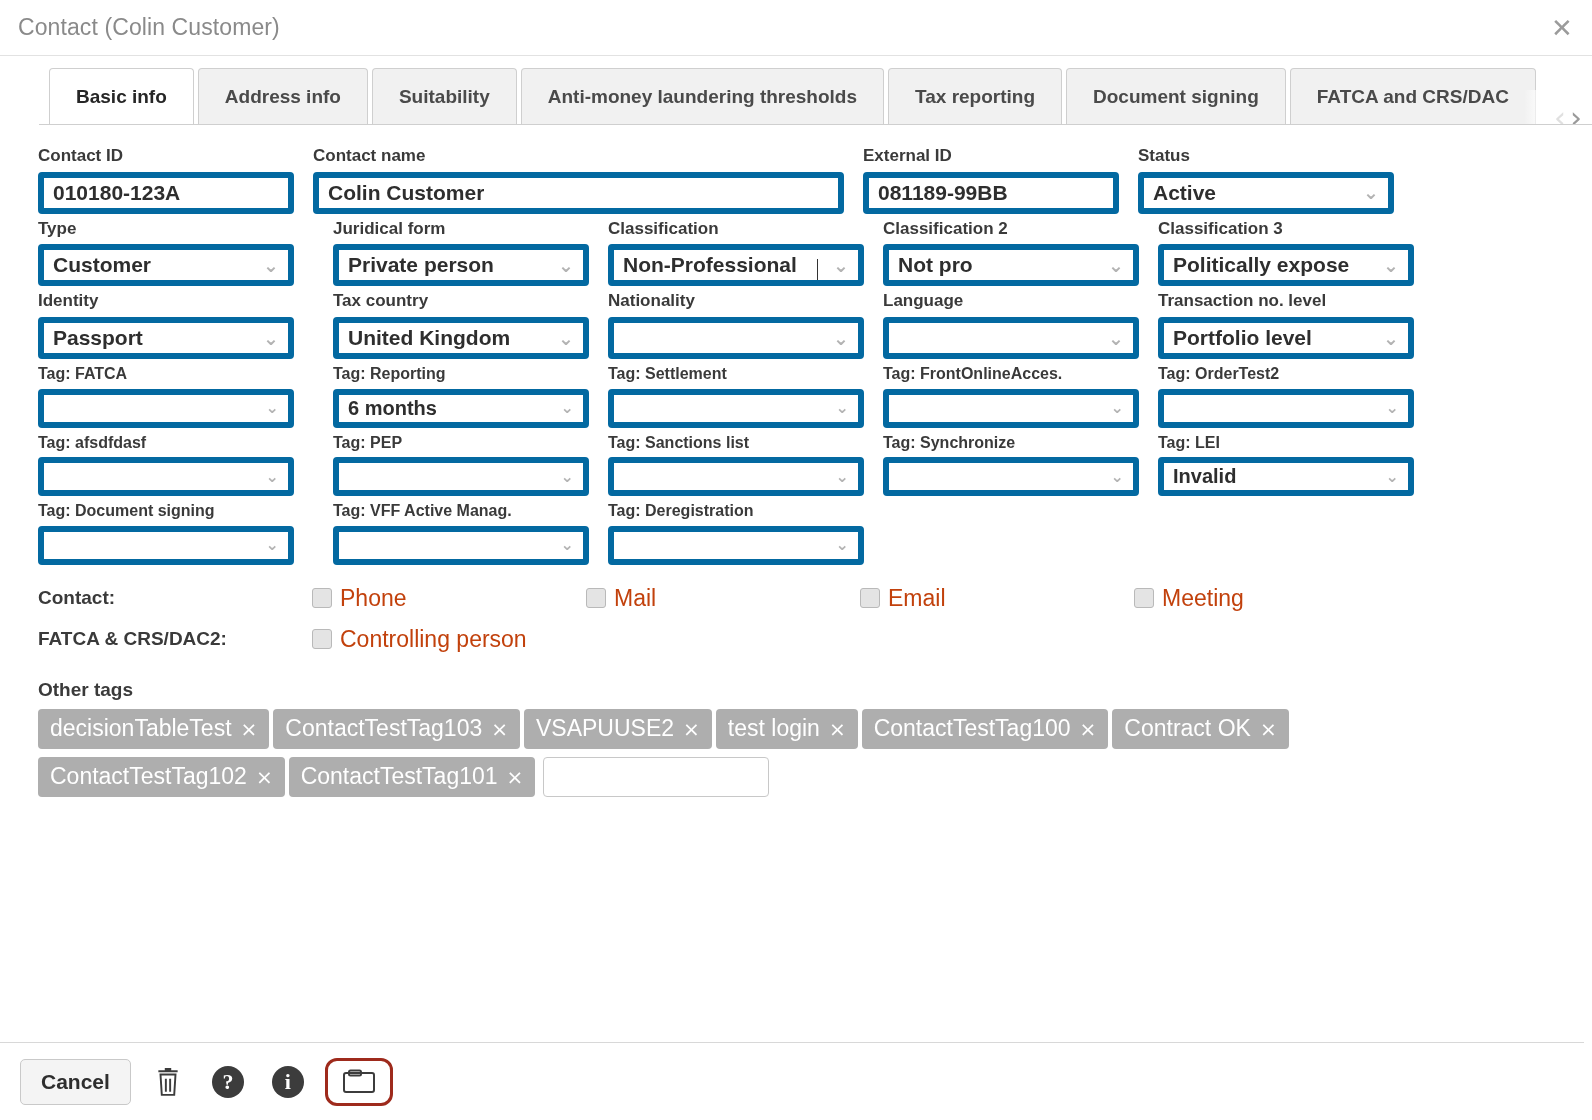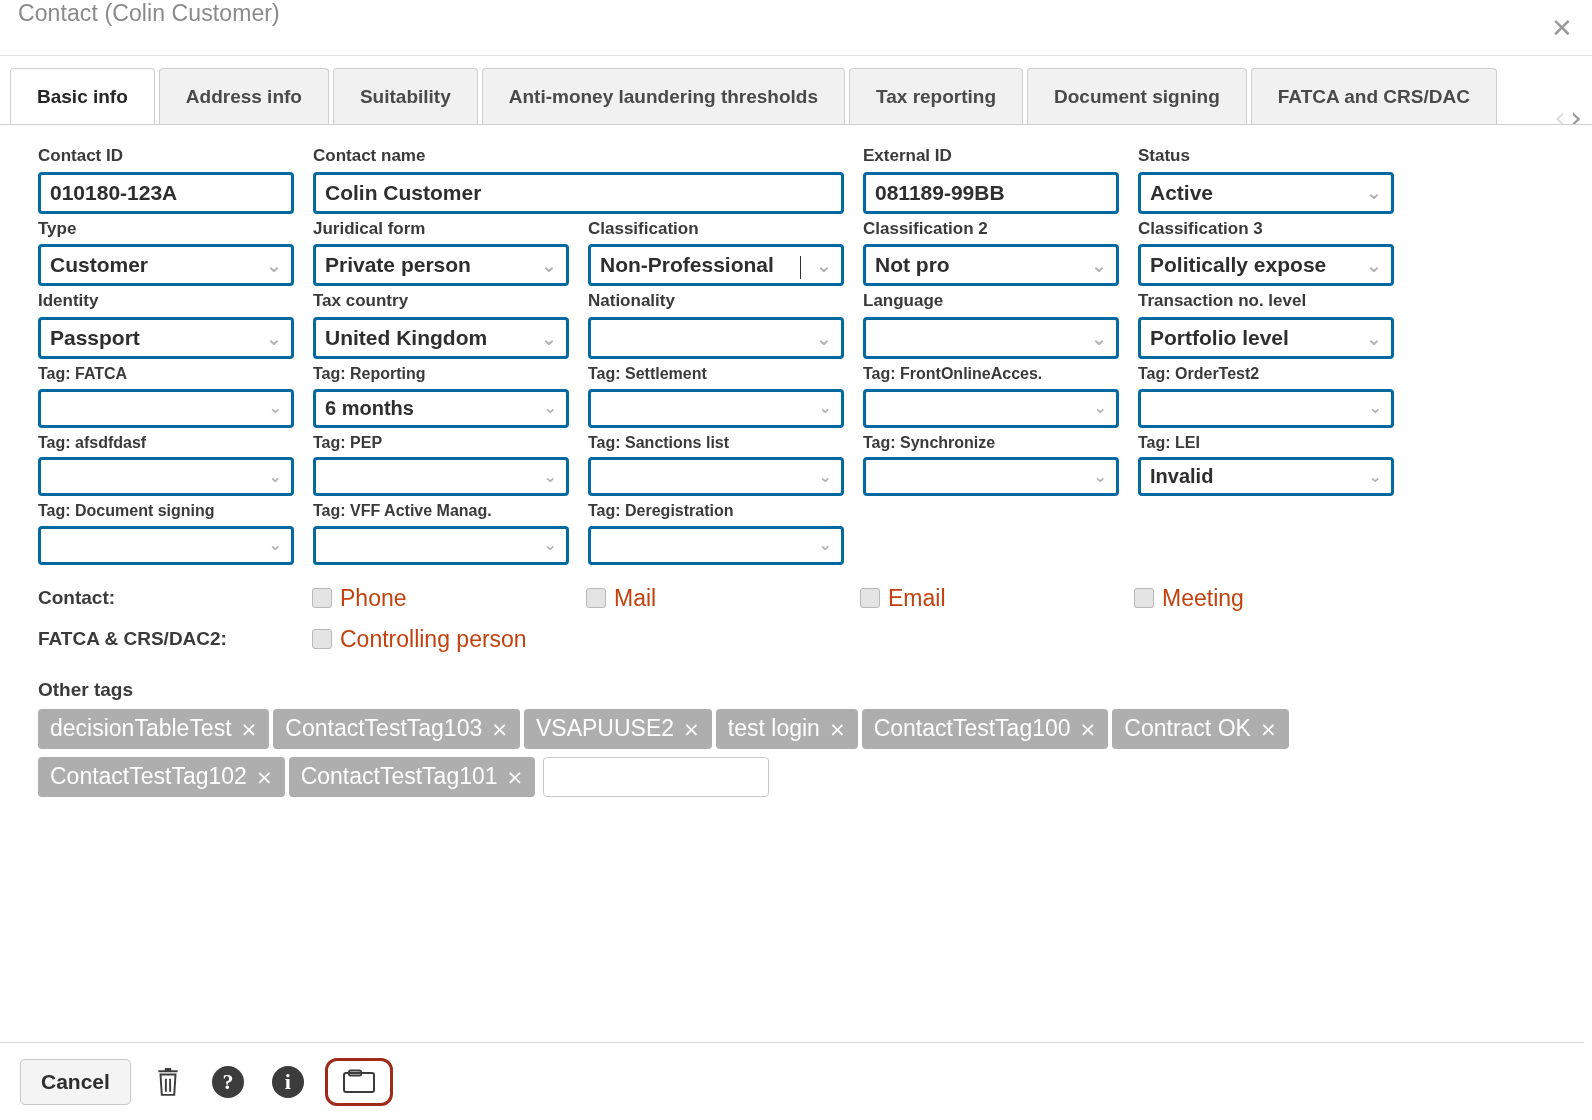--- a/index.html
+++ b/index.html
@@ -10,21 +10,21 @@
     font-family:"Liberation Sans", sans-serif;
     color:#3c3c3c;
     overflow:hidden;
     position:relative;
   }
 
   
   .titlebar {
     height:56px;
     position:relative;
-    display:flex; 
+    display:flex; align-items:center;
     border-bottom:1px solid #e2e2e2;
   }
   .titlebar-text {
     font-size:23px; color:#8a8a8a; font-weight:400;
     padding-left:18px; letter-spacing:0.1px;
   }
   .close-x {
     position:absolute; right:16px; top:50%; transform:translateY(-50%);
     width:28px; height:28px; display:flex; align-items:center; justify-content:center;
     color:#9b9b9b; font-size:26px; line-height:1; cursor:pointer;
@@ -33,20 +33,21 @@
 
   
   .tabstrip {
     position:relative;
     height:69px;
     background:#ffffff;
     display:flex; align-items:flex-end;
     padding-left:10px;
     border-bottom:1px solid #cfcfcf;
     overflow:hidden;
+    margin-left:39px;
   }
   .tab {
     height:56px;
     display:flex; align-items:center;
     padding:0 26px;
     margin-right:4px;
     font-size:19px; font-weight:bold;
     color:#4a4a4a;
     background:#f1f1f1;
     border:1px solid #cfcfcf;
@@ -86,21 +87,21 @@
   .cell:last-child { margin-right:0; }
 
   .lbl {
     font-size:17px; font-weight:bold; color:#3a3a3a;
     margin-bottom:6px; white-space:nowrap; line-height:1.1;
   }
   .lbl.tag { font-size:16px; font-weight:bold; }
 
   .ctl {
     height:42px;
-    border:3px solid #0369a1;
+    border:6px solid #0369a1;
     border-radius:4px;
     background:#ffffff;
     display:flex; align-items:center;
     padding:0 9px;
     font-size:21px; font-weight:bold; color:#2e2e2e;
     position:relative;
     overflow:hidden;
   }
   .ctl.sm { height:39px; font-size:20px; }
   .ctl .val { white-space:nowrap; overflow:hidden; }
@@ -111,21 +112,21 @@
     flex:0 0 auto;
   }
   .ctl .caret.sm { font-size:16px; }
   .ctl.text-cursor::after {
     content:""; position:absolute; width:1px; background:#333;
     height:23px; right:40px; top:9px;
   }
 
   
   .w1 { width:256px; }   
-  .w2 { width:256px; }
+  .w2 { width:256px;margin-left:20px; }
   .w3 { width:256px; }
   .w4 { width:256px; }
   .w5 { width:256px; }
   .wname { width:531px; } 
 
   
   .cb-row { display:flex; align-items:center; margin-top:14px; }
   .cb-row .rowlabel {
     width:274px; font-size:19px; font-weight:bold; color:#3a3a3a;
   }

